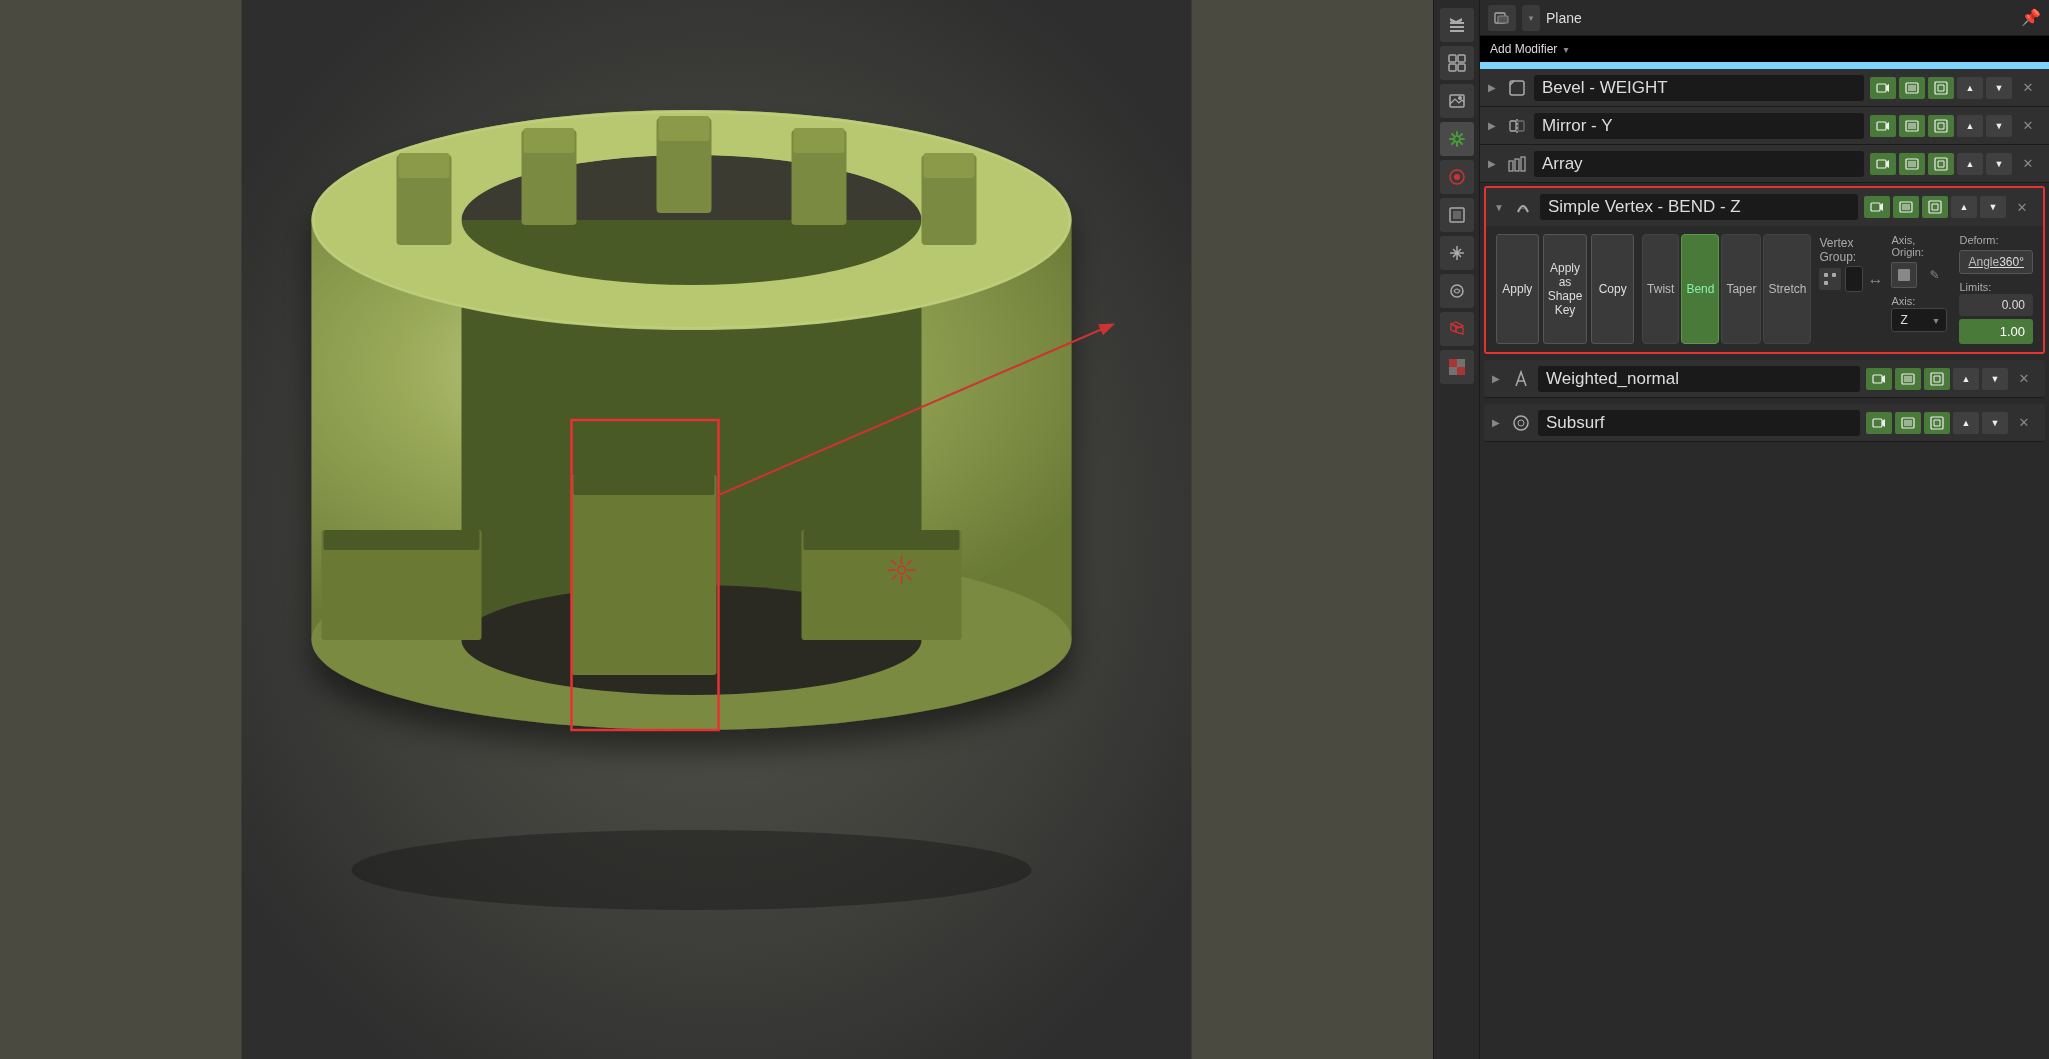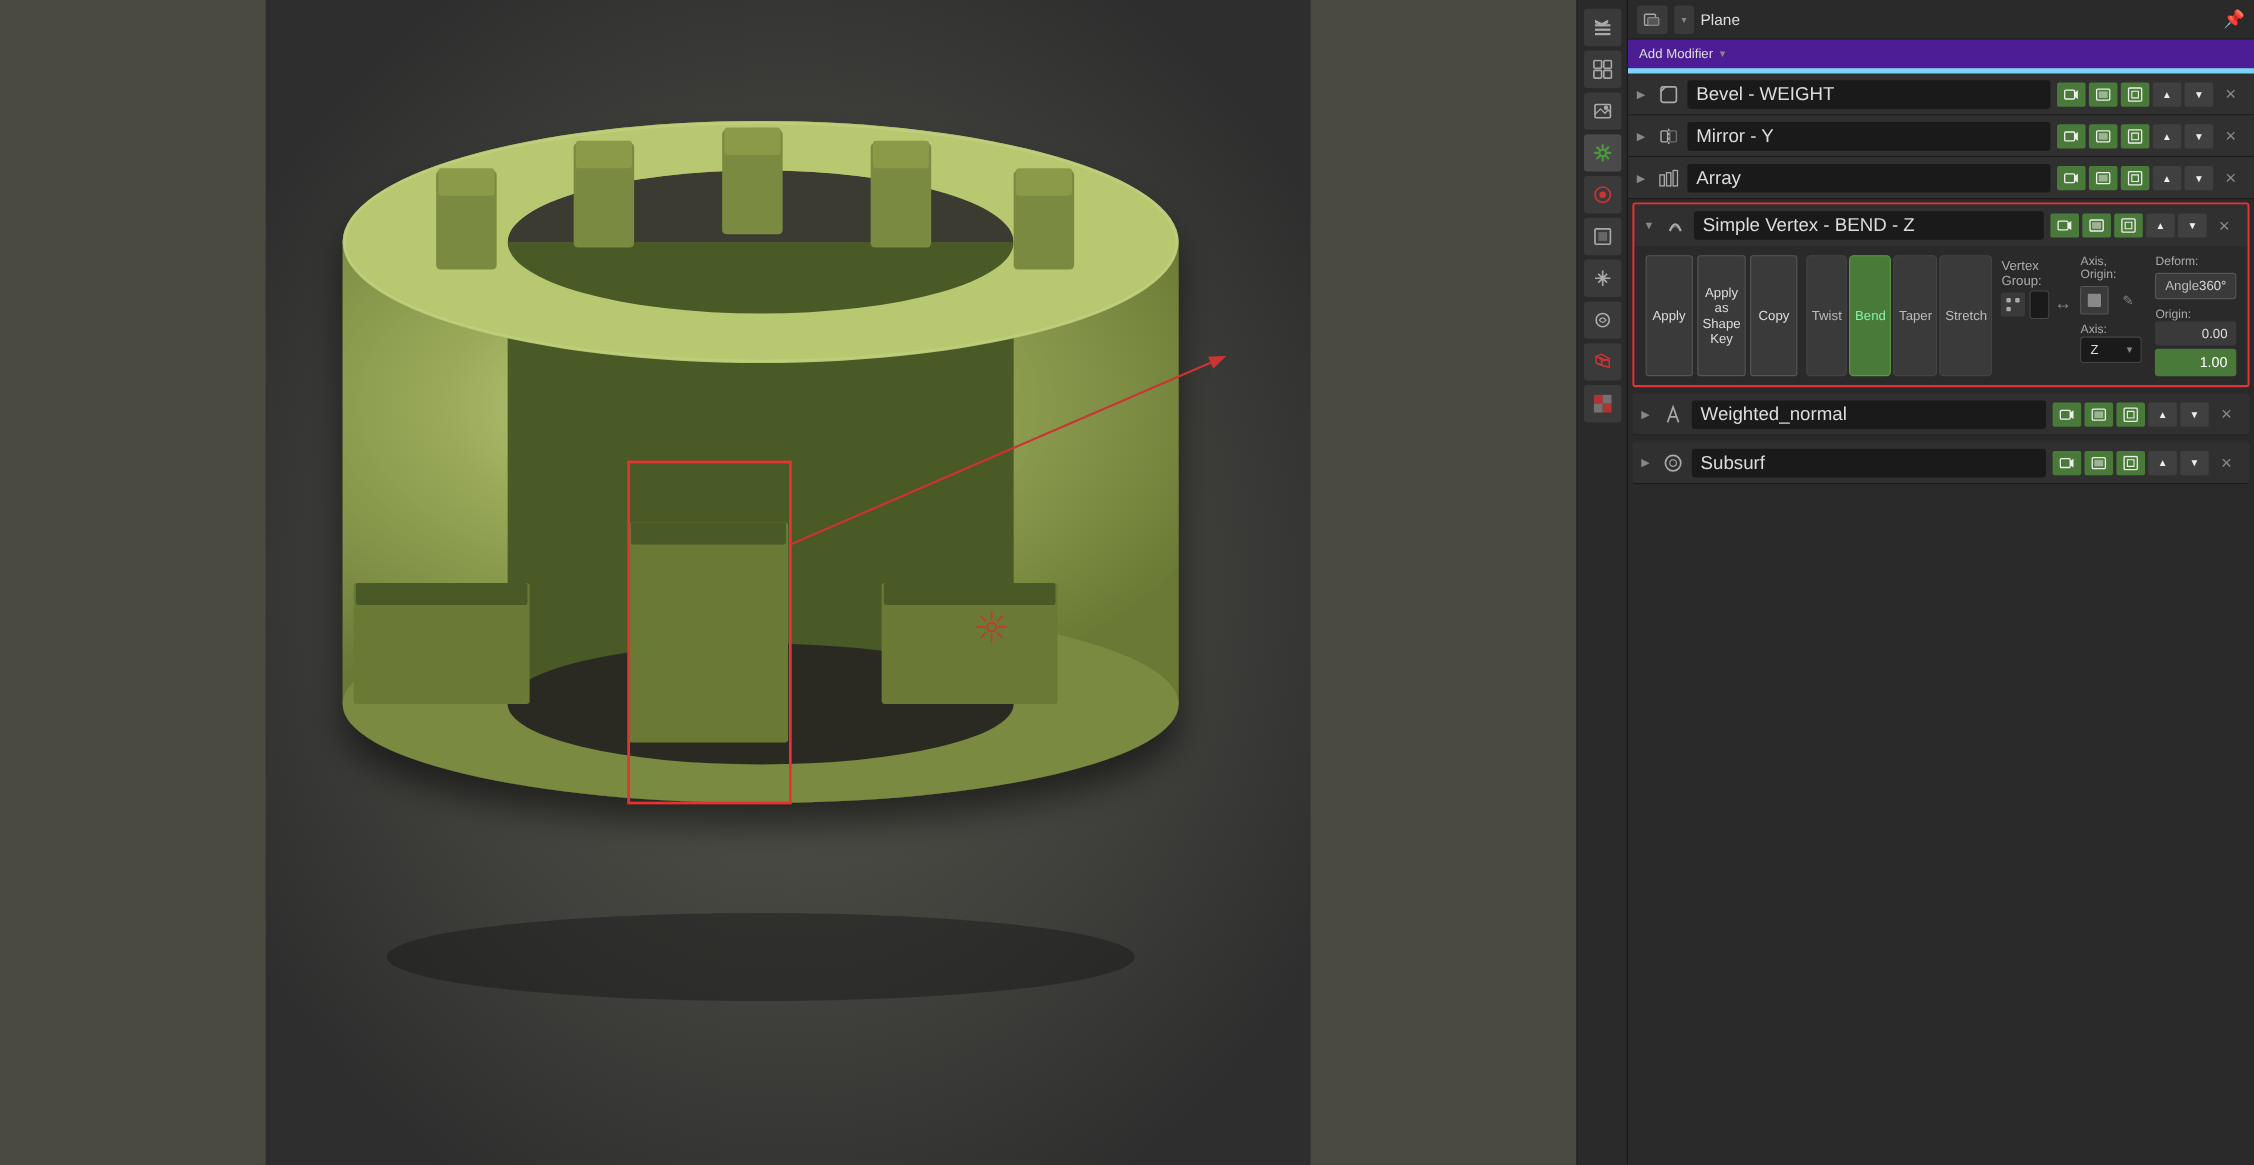--- a/index.html
+++ b/index.html
@@ -63,22 +63,22 @@
       font-size: 14px;
       color: #ddd;
       font-weight: normal;
     }
 
     
     .add-modifier-row {
       display: flex;
       align-items: center;
       padding: 6px 10px;
-      background: #4c1d95;
-      border-bottom: 5px solid #7dd3fc;
+      background: #000000;
+      border-bottom: 7px solid #7dd3fc;
       cursor: pointer;
       gap: 6px;
     }
     .dropdown-arrow { color: #888; font-size: 10px; }
 
     
     .modifier-row {
       display: flex;
       align-items: center;
       padding: 5px 8px;
@@ -238,20 +238,21 @@
       border: 1px solid #555;
       border-radius: 3px;
       padding: 4px 8px;
       color: #ddd;
       font-size: 12px;
       flex: 1;
       text-align: center;
       display: flex;
       align-items: center;
       justify-content: space-between;
+      text-decoration: underline;
     }
     .num-field-label { color: #bbb; }
     .num-field-value { color: #ddd; }
 
     .green-bar {
       background: #4a7a3a;
       border-radius: 3px;
       padding: 5px 8px;
       color: #fff;
       font-size: 13px;
@@ -703,21 +704,21 @@
             </div>
           </div>
         </div>
         <div class="col-right">
           <div class="section-label">Deform:</div>
           <div class="num-field">
             <span class="num-field-label">Angle</span>
             <span class="num-field-value">360°</span>
           </div>
           <div style="margin-top:6px;">
-            <span class="section-label">Origin:</span>
+            <span class="section-label">Limits:</span>
             <div class="limits-row">
               <div class="limit-val">0.00</div>
               <div class="green-bar">1.00</div>
             </div>
           </div>
         </div>
       </div>
 
     </div>
   </div>

